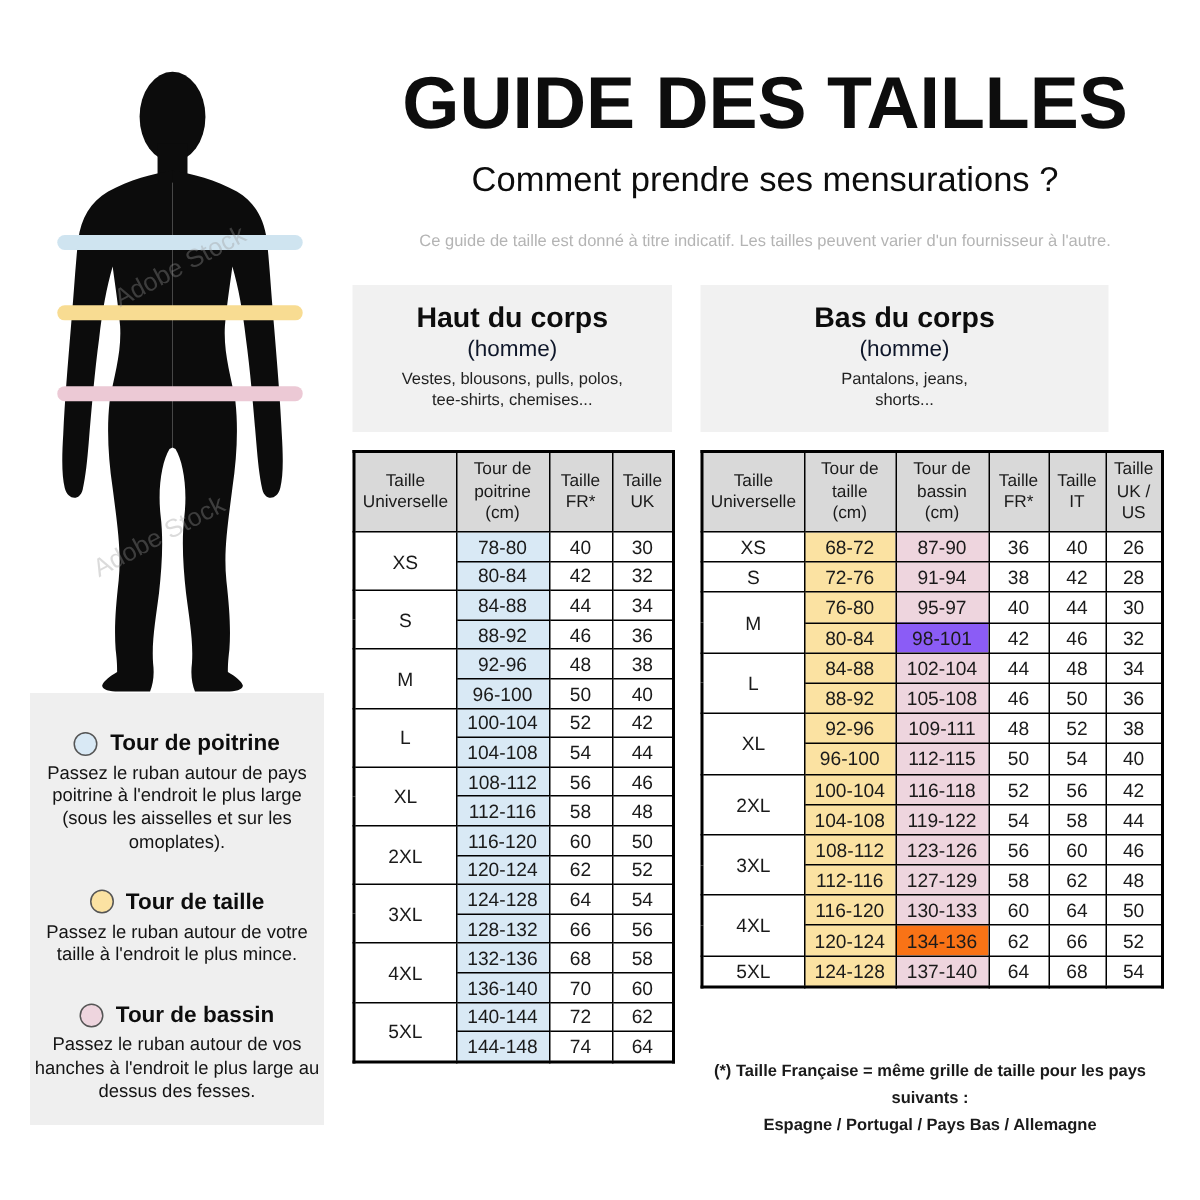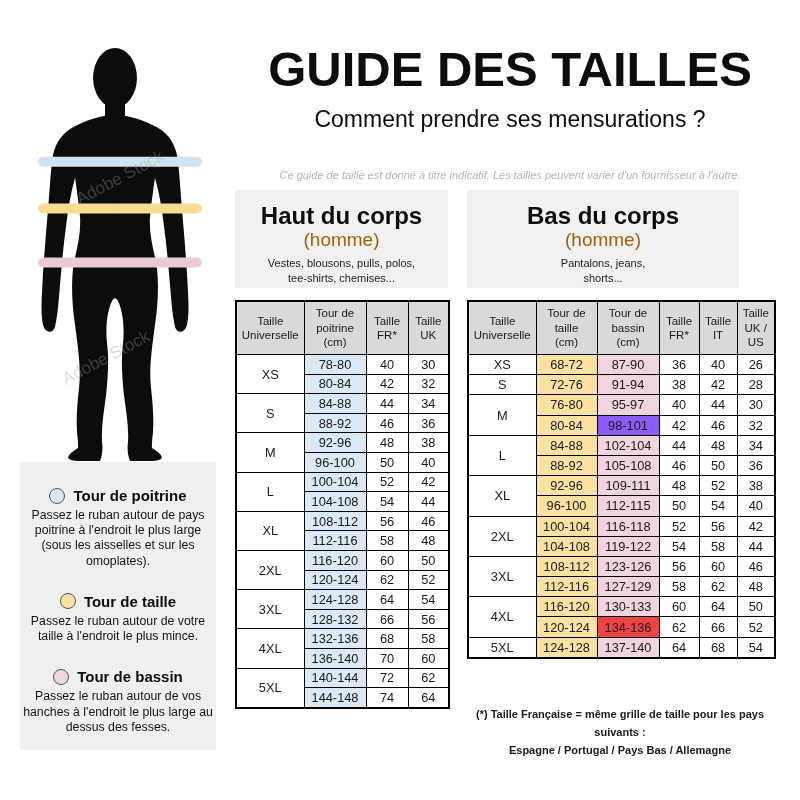--- a/index.html
+++ b/index.html
@@ -4,41 +4,41 @@
 <style>
   html,body{margin:0;padding:0;}
   body{
     width:800px;height:800px;position:relative;background:#ffffff;
     font-family:"Liberation Sans", sans-serif;color:#111;overflow:hidden;
   }
   
   .titles{position:absolute;left:230px;top:44px;width:560px;text-align:center;}
   .titles h1{margin:0;font-size:49px;font-weight:bold;letter-spacing:0px;line-height:1.05;color:#0d0d0d;}
   .titles h2{margin:11px 0 0 0;font-size:23px;font-weight:normal;color:#0d0d0d;}
-  .disclaimer{margin:36px 0 0 0;font-size:11px;color:#b4b4b4;font-style:italic;}
+  .disclaimer{margin:22px 0 0 0;font-size:11px;color:#b4b4b4;}
   
   .figure-area{position:absolute;left:10px;top:8px;width:220px;height:454px;}
   .figure-area svg{display:block;width:220px;height:454px;}
   .watermark{position:absolute;font-size:17px;color:#999;opacity:.35;transform:rotate(-28deg);pointer-events:none;white-space:nowrap;}
   .wm1{left:62px;top:160px;}
   .wm2{left:48px;top:340px;}
   
   .legend-box{position:absolute;left:20px;top:462px;width:196px;height:288px;background:#efefef;
     box-sizing:border-box;padding-top:25px;display:flex;flex-direction:column;align-items:center;}
   .leg-item{text-align:center;margin-bottom:24px;width:190px;}
   .leg-title{display:flex;align-items:center;justify-content:center;gap:8px;font-size:15px;font-weight:bold;color:#0d0d0d;}
   .leg-dot{width:14px;height:14px;border-radius:50%;border:1.5px solid #555;flex:0 0 auto;}
   .leg-text{font-size:12.3px;line-height:1.24;margin-top:4px;color:#141414;}
   
   .col{position:absolute;}
   .col-left{left:235px;top:190px;width:213px;}
   .col-right{left:467px;top:190px;width:272px;}
   .section-head{background:#f1f1f1;height:98px;box-sizing:border-box;padding-top:13px;text-align:center;}
-  .section-head h3{margin:0;font-size:24px;font-weight:bold;line-height:1.1;color:#0d0d0d;}
-  .section-sub{font-size:19px;line-height:1.15;color:#a16207;}
+  .section-head h3{margin:0;font-size:19px;font-weight:bold;line-height:1.1;color:#0d0d0d;}
+  .section-sub{font-size:15px;line-height:1.15;color:#0f172a;}
   .section-desc{font-size:11px;line-height:1.3;margin-top:5px;color:#222;white-space:pre-line;}
   .size-table{border-collapse:collapse;border:2px solid #000;table-layout:fixed;margin-top:12px;}
   .size-table th{border:1px solid #000;background:#d9d9d9;font-weight:normal;font-size:11.5px;
     line-height:1.25;white-space:pre-line;height:52px;text-align:center;padding:0;color:#1a1a1a;}
   .size-table td{border:1px solid #000;font-size:12.8px;text-align:center;padding:0;color:#1a1a1a;background:#fff;}
   .t0 td{height:18.6px;}
   .t1 td{height:19.2px;}
   
   .footnote{position:absolute;left:455px;top:705px;width:330px;text-align:center;font-size:11px;line-height:1.65;color:#1a1a1a;font-weight:bold;}
 </style>
@@ -372,21 +372,21 @@
         <tr>
           <td rowspan="2">4XL</td>
           <td style="background: rgb(251, 226, 162);">116-120</td>
           <td style="background: rgb(238, 213, 222);">130-133</td>
           <td>60</td>
           <td>64</td>
           <td>50</td>
         </tr>
         <tr>
           <td style="background: rgb(251, 226, 162);">120-124</td>
-          <td style="background: #ef4444;">134-136</td>
+          <td style="background: #f97316;">134-136</td>
           <td>62</td>
           <td>66</td>
           <td>52</td>
         </tr>
         <tr>
           <td rowspan="1">5XL</td>
           <td style="background: rgb(251, 226, 162);">124-128</td>
           <td style="background: rgb(238, 213, 222);">137-140</td>
           <td>64</td>
           <td>68</td>

